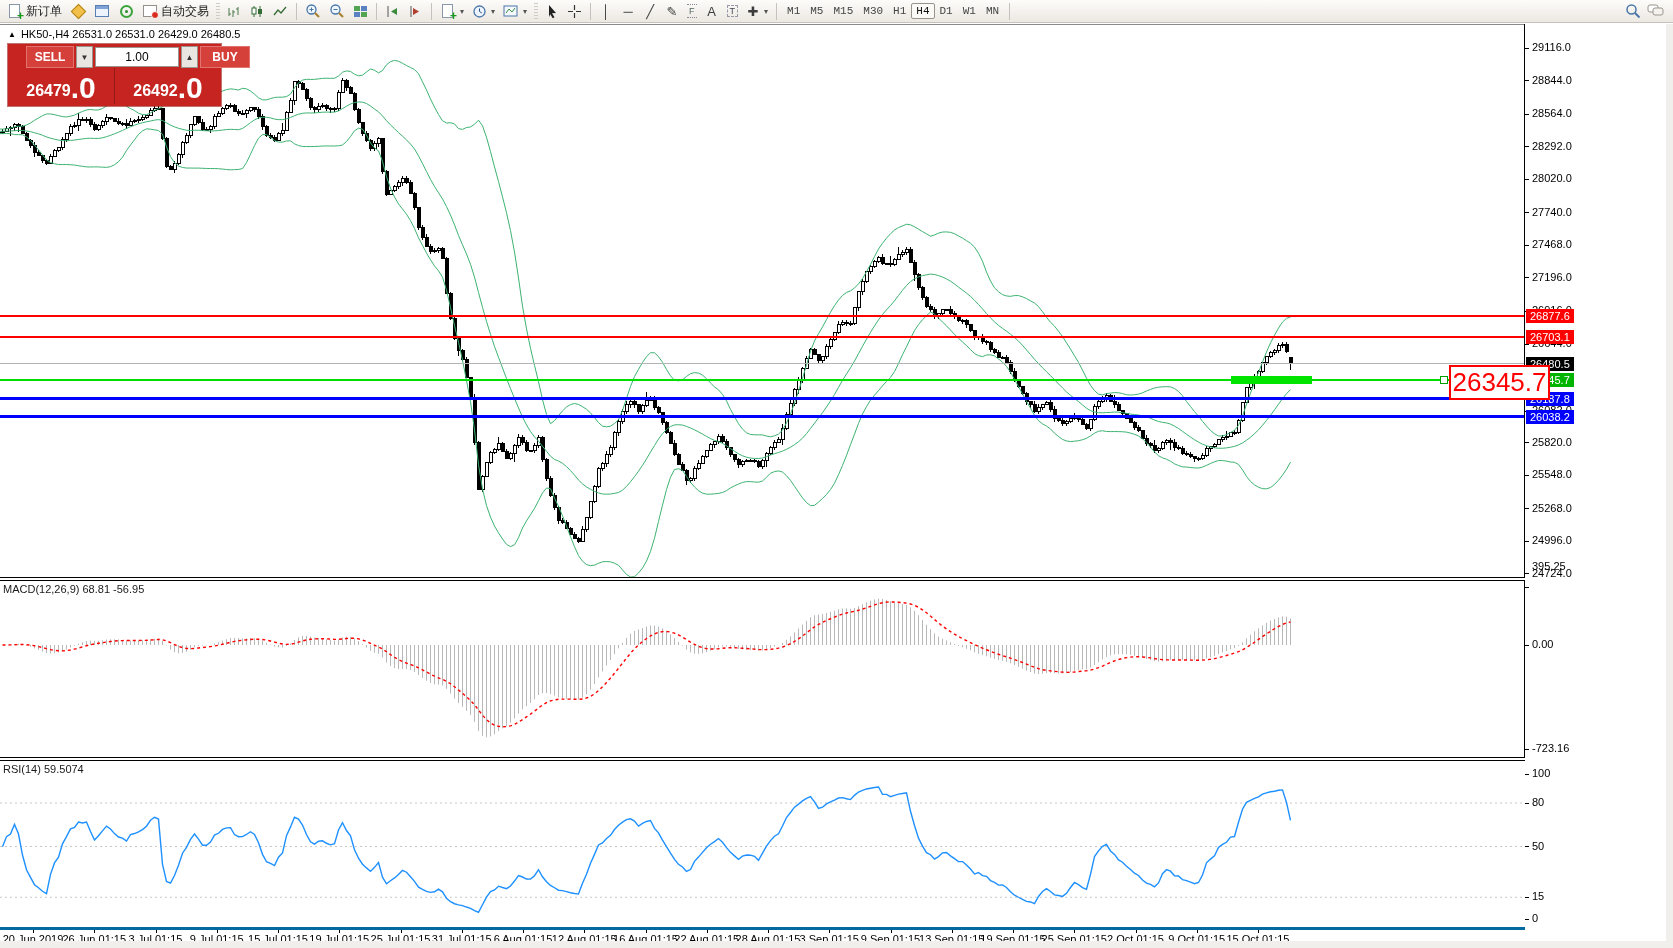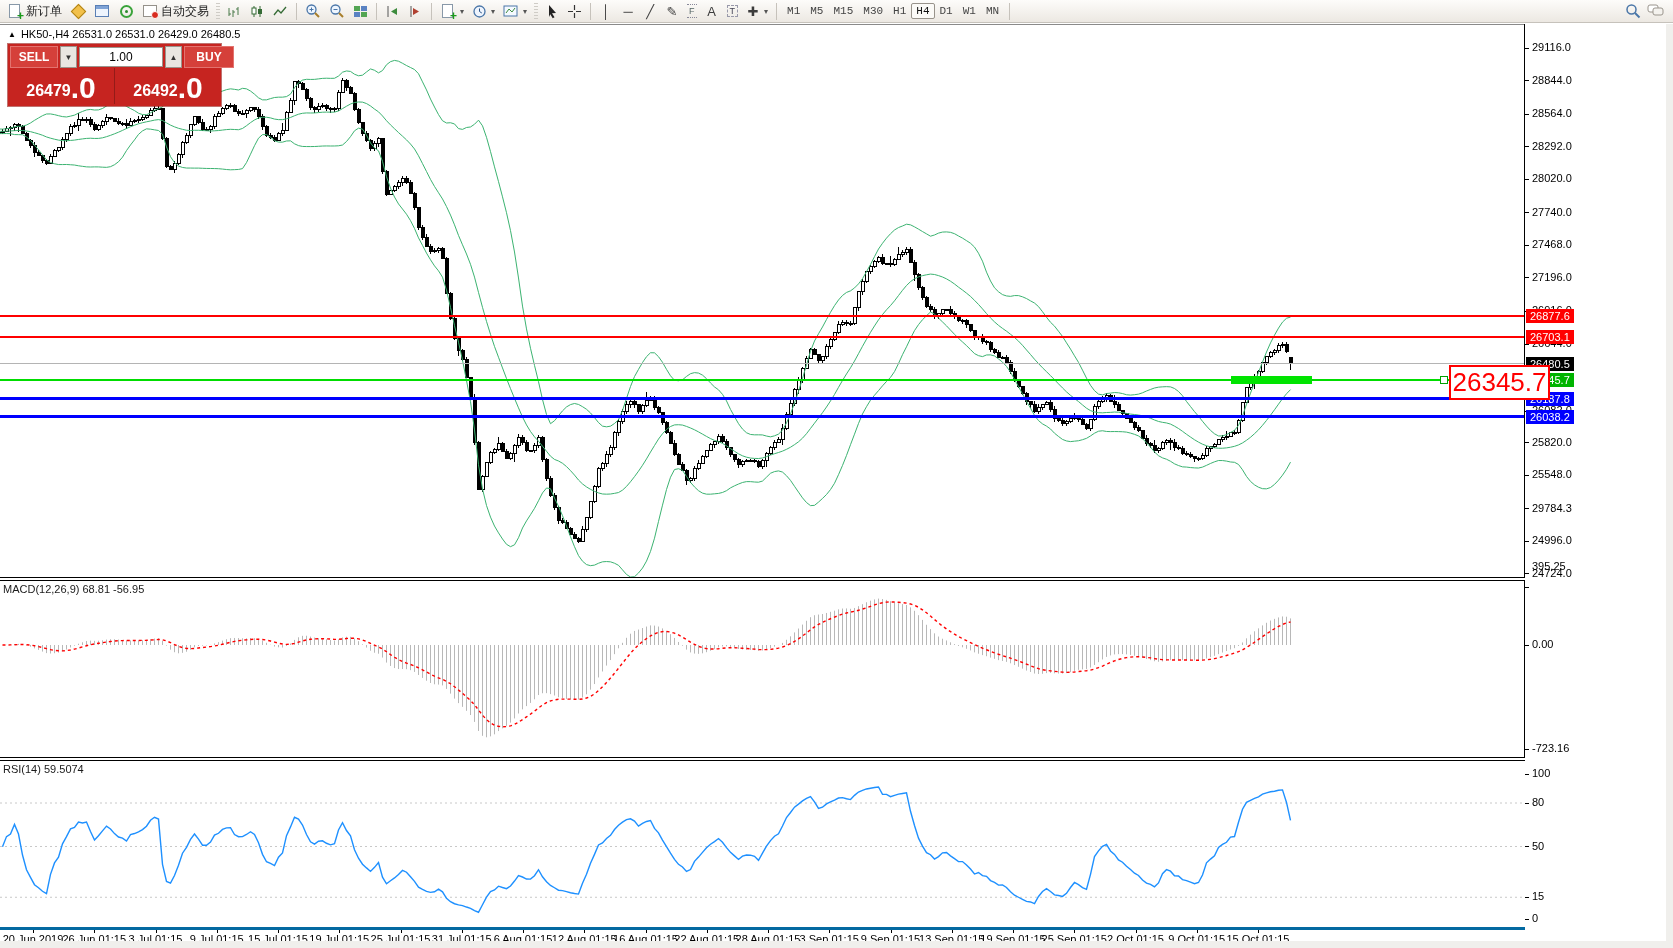--- a/index.html
+++ b/index.html
@@ -50,21 +50,21 @@
   #bottom-strip{position:absolute;left:0;top:941px;width:1673px;height:7px;background:#f0efec;}
   #right-strip{position:absolute;left:1666px;top:24px;width:7px;height:924px;background:#f0efec;}
   
   #symbol-line{position:absolute;left:8px;top:4px;font-size:11px;color:#000;z-index:6;display:flex;gap:5px;align-items:center;}
   #symbol-line .tri{font-size:8px;}
   #trade-panel{position:absolute;left:8px;top:20px;width:213px;height:62px;background:#c62420;z-index:6;
                box-shadow:0 0 0 1px rgba(150,20,15,.6);}
   #tp-row1{display:flex;align-items:center;height:24px;padding:2px 2px 0 2px;gap:2px;box-sizing:border-box;}
   .tp-btn{background:#d5403a;color:#fff;font-weight:bold;font-size:12px;border:1px solid #e3736f;
           height:20px;display:flex;align-items:center;justify-content:center;flex:none;}
-  #sell-btn{width:46px;} #buy-btn{width:48px;}
+  #sell-btn{width:46px;margin-left:16px;} #buy-btn{width:48px;}
   .spin{width:15px;height:20px;background:#e9e6e1;border:1px solid #9a958d;color:#333;font-size:8px;
         display:flex;align-items:center;justify-content:center;flex:none;}
   #volume-input{width:82px;height:18px;border:1px solid #9a958d;background:#fff;color:#000;
                 font-size:12px;text-align:center;padding:0;flex:none;}
   #tp-row2{display:flex;height:36px;}
   .tp-half{width:106px;display:flex;align-items:flex-end;justify-content:center;color:#fff;padding-bottom:2px;}
   .tp-half .int{font-size:16px;font-weight:bold;line-height:22px;}
   .tp-half .frac{font-size:30px;font-weight:bold;line-height:28px;}
   #tp-div{width:1px;background:rgba(0,0,0,.25);}
   
@@ -1351,21 +1351,21 @@
       <div class="ylabel" style="top: 280.472px;">26916.0</div>
       <div class="ytick" style="top: 319.547px;"></div>
       <div class="ylabel" style="top: 313.047px;">26644.0</div>
       <div class="ytick" style="top: 386.852px;"></div>
       <div class="ylabel" style="top: 380.352px;">26082.0</div>
       <div class="ytick" style="top: 418.229px;"></div>
       <div class="ylabel" style="top: 411.729px;">25820.0</div>
       <div class="ytick" style="top: 450.804px;"></div>
       <div class="ylabel" style="top: 444.304px;">25548.0</div>
       <div class="ytick" style="top: 484.336px;"></div>
-      <div class="ylabel" style="top: 477.836px;">29784.3</div>
+      <div class="ylabel" style="top: 477.836px;">25268.0</div>
       <div class="ytick" style="top: 516.911px;"></div>
       <div class="ylabel" style="top: 510.411px;">24996.0</div>
       <div class="ytick" style="top: 549.486px;"></div>
       <div class="ylabel" style="top: 542.986px;">24724.0</div>
       <div class="lvl-label" style="top: 285.071px; background: rgb(255, 0, 0);">26877.6</div>
       <div class="lvl-label" style="top: 305.969px; background: rgb(255, 0, 0);">26703.1</div>
       <div class="lvl-label" style="top: 332.627px; background: rgb(0, 0, 0);">26480.5</div>
       <div class="lvl-label" style="top: 348.771px; background: rgb(0, 180, 0);">26345.7</div>
       <div class="lvl-label" style="top: 367.681px; background: rgb(0, 0, 255);">26187.8</div>
       <div class="lvl-label" style="top: 385.597px; background: rgb(0, 0, 255);">26038.2</div>

